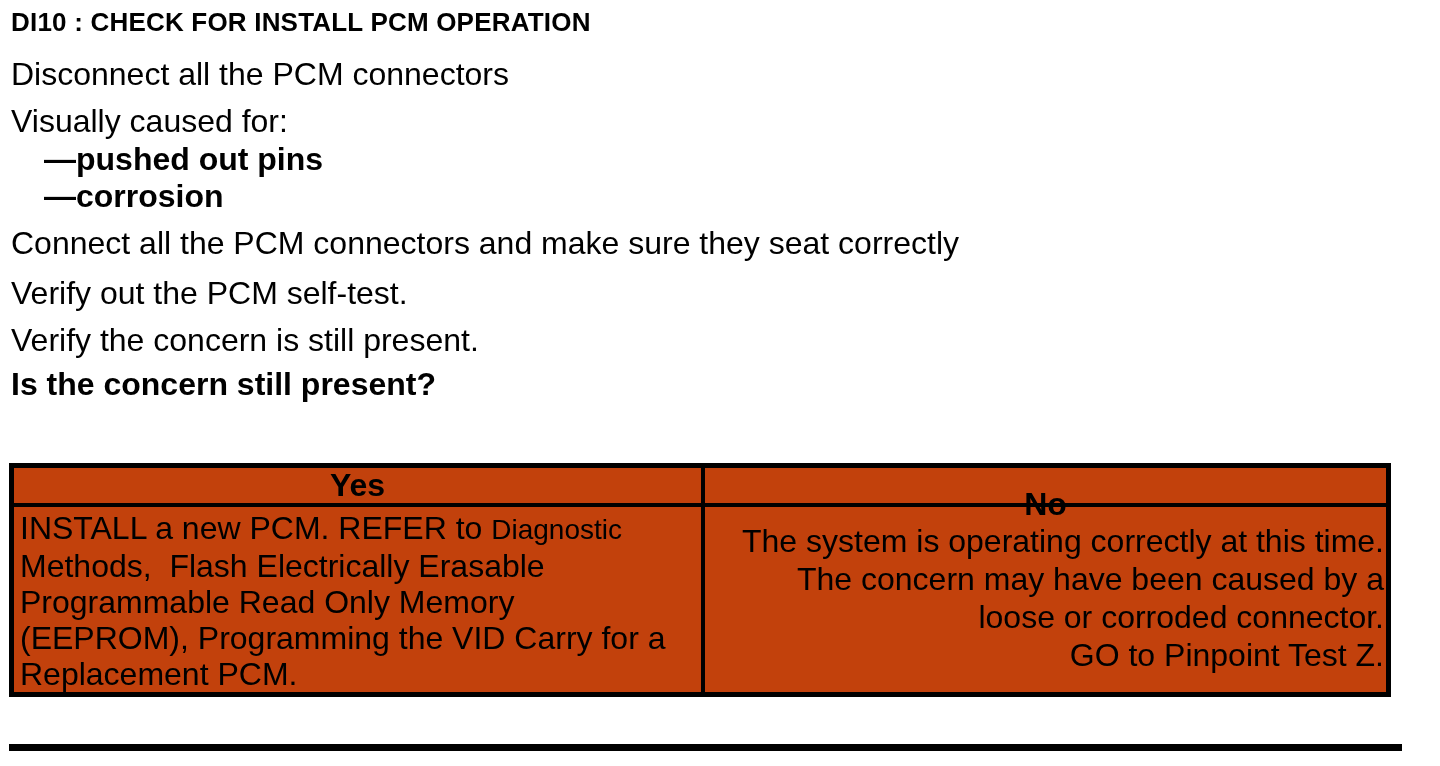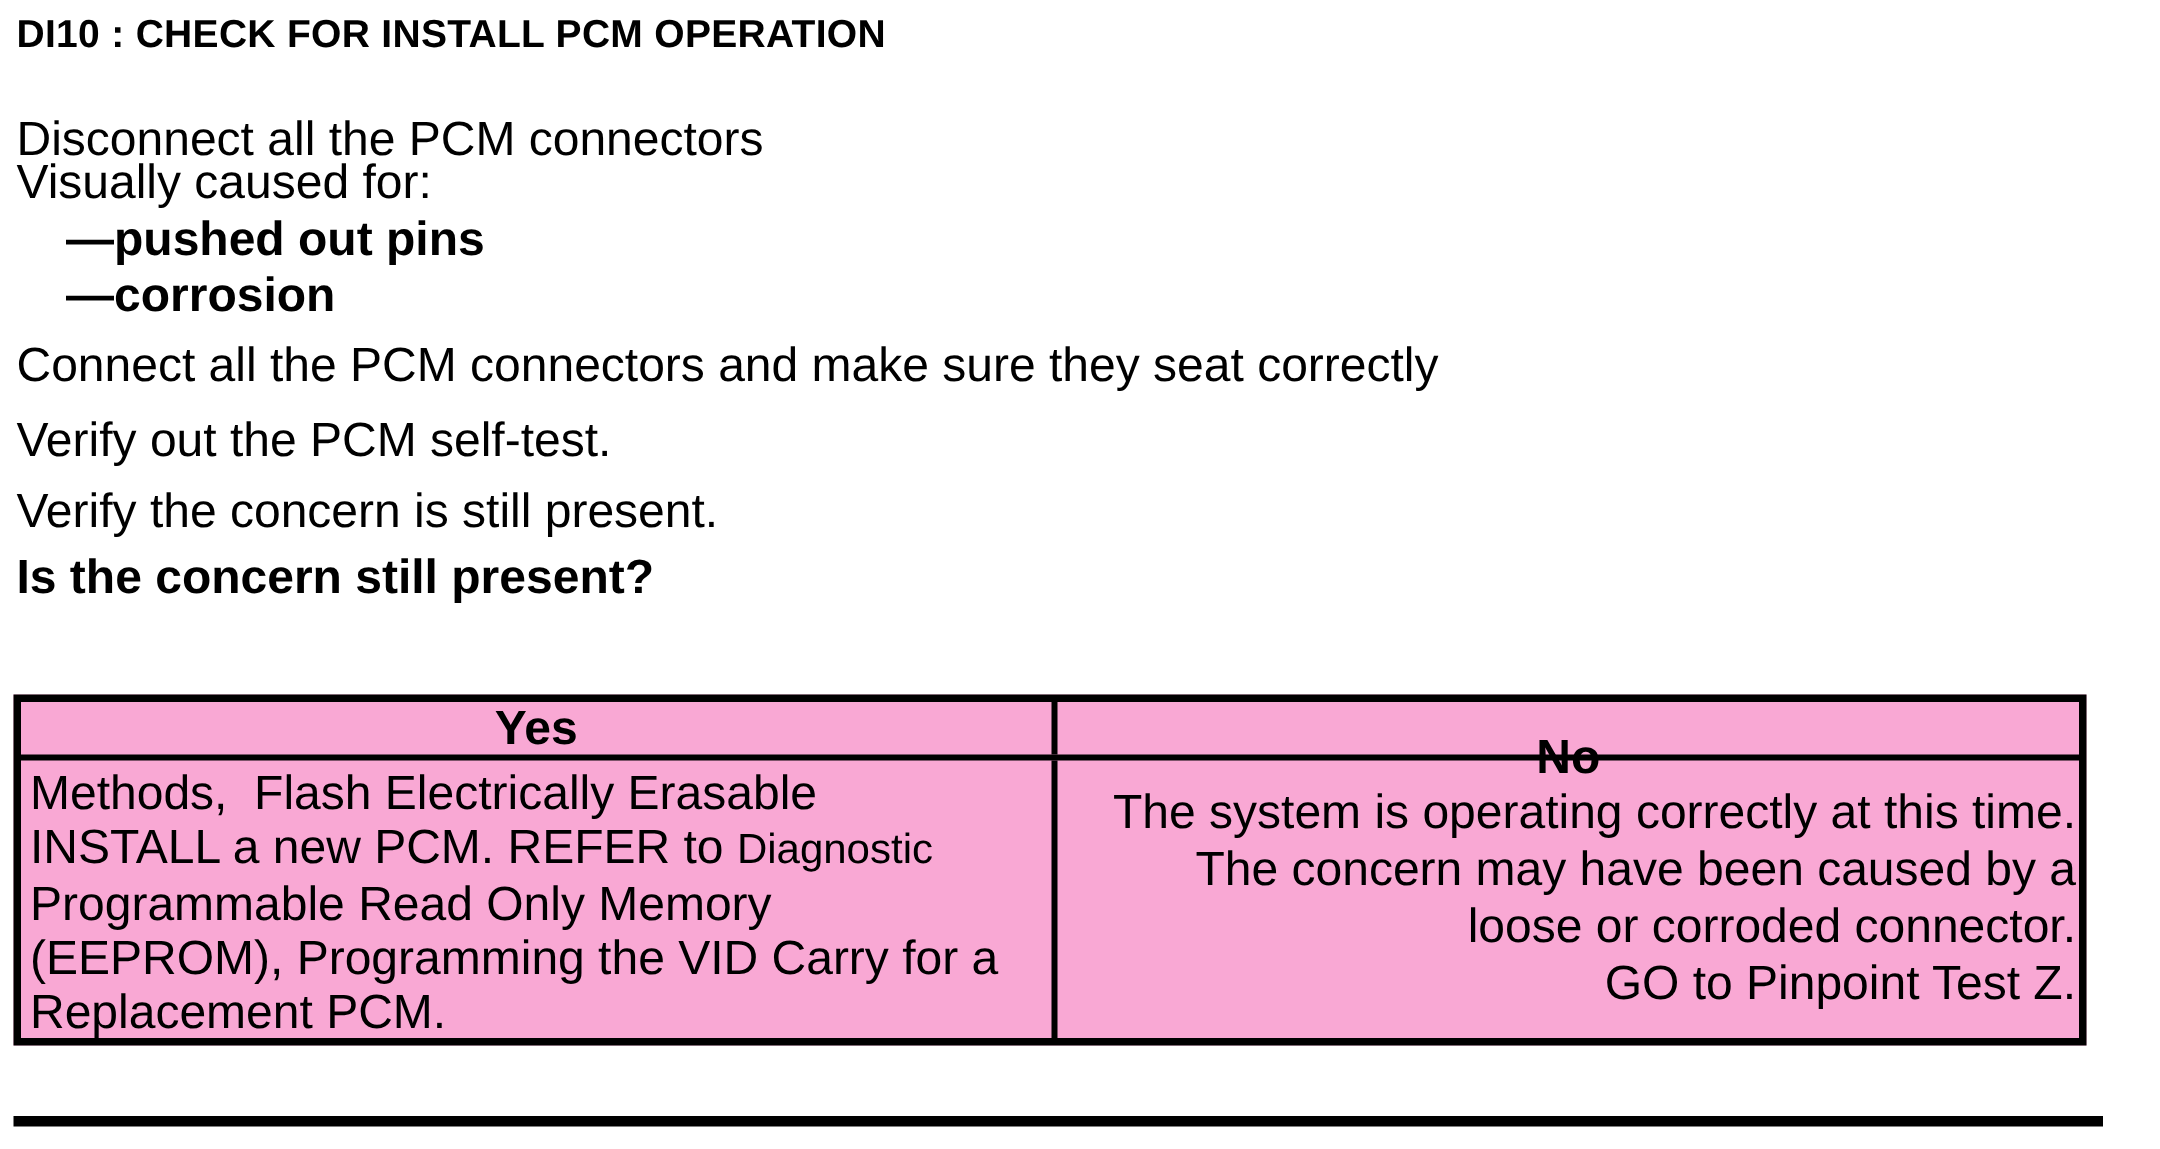--- a/index.html
+++ b/index.html
@@ -31,21 +31,21 @@
   .results-table {
     position: absolute;
     left: 9px;
     top: 463px;
     width: 1382px;
     height: 234px;
     border: 5px solid #000000;
     box-sizing: border-box;
     display: flex;
     flex-direction: column;
-    background: #f9a8d4;
+    background: #c2410c;
   }
   .header-row {
     display: flex;
     flex: none;
     height: 39px;
     border-bottom: 4px solid #000000;
     box-sizing: border-box;
   }
   .header-cell {
     display: flex;
@@ -95,21 +95,21 @@
     background: #000000;
   }
 </style>
 </head>
 <body>
 
 <div class="page">
 
   <div class="line title-line" style="top:9px">DI10 : CHECK FOR INSTALL PCM OPERATION</div>
 
-  <div class="line" style="top:76px">Disconnect all the PCM connectors</div>
+  <div class="line" style="top:58px">Disconnect all the PCM connectors</div>
 
   <div class="line" style="top:105px">Visually caused for:</div>
 
   <div class="line indent" style="top:143px">—pushed out pins</div>
 
   <div class="line indent" style="top:180px">—corrosion</div>
 
   <div class="line" style="top:227px">Connect all the PCM connectors and make sure they seat correctly</div>
 
   <div class="line" style="top:277px">Verify out the PCM self-test.</div>
@@ -118,22 +118,22 @@
 
   <div class="line bold" style="top:368px">Is the concern still present?</div>
 
   <div class="results-table">
     <div class="header-row">
       <div class="header-cell col-left">Yes</div>
       <div class="header-cell col-right">No</div>
     </div>
     <div class="body-row">
       <div class="yes-cell">
+        <div class="cell-line"><span>INSTALL a new PCM. REFER to </span><span class="ref-small">Diagnostic</span></div>
         <div class="cell-line">Methods,  Flash Electrically Erasable</div>
-        <div class="cell-line"><span>INSTALL a new PCM. REFER to </span><span class="ref-small">Diagnostic</span></div>
         <div class="cell-line">Programmable Read Only Memory</div>
         <div class="cell-line">(EEPROM), Programming the VID Carry for a</div>
         <div class="cell-line centered">Replacement PCM.</div>
       </div>
       <div class="no-cell">
         <div class="cell-line">The system is operating correctly at this time.</div>
         <div class="cell-line">The concern may have been caused by a</div>
         <div class="cell-line">loose or corroded connector.</div>
         <div class="cell-line">GO to Pinpoint Test Z.</div>
       </div>

